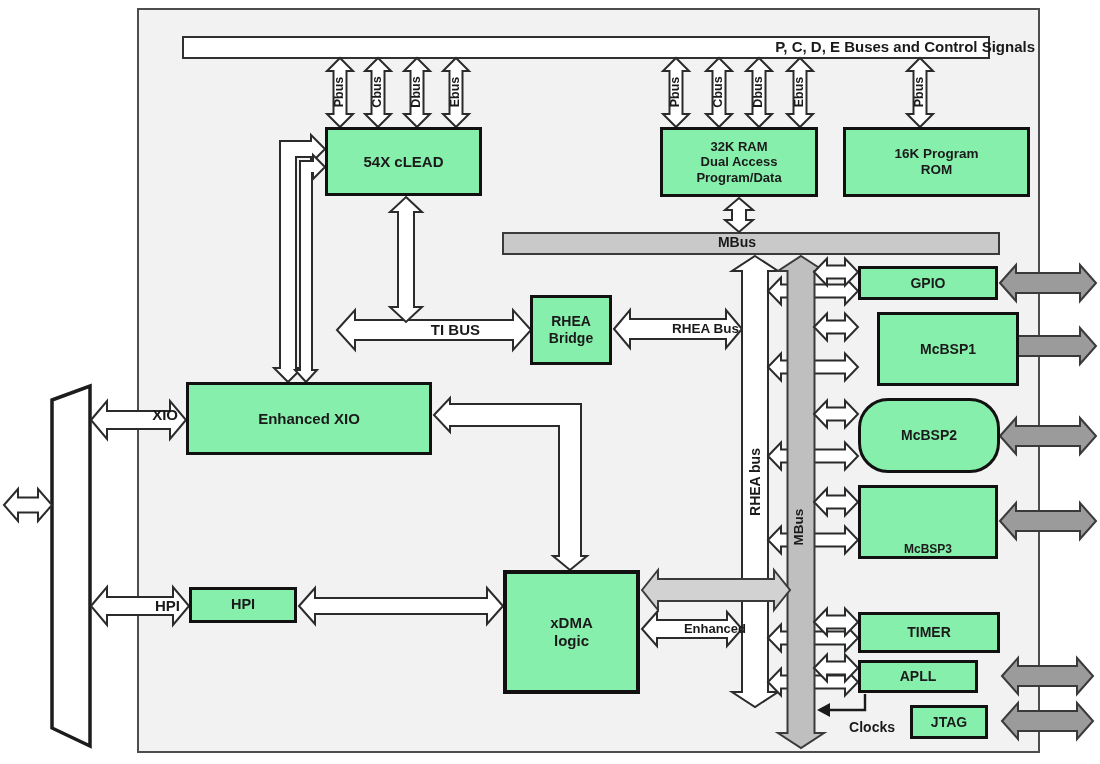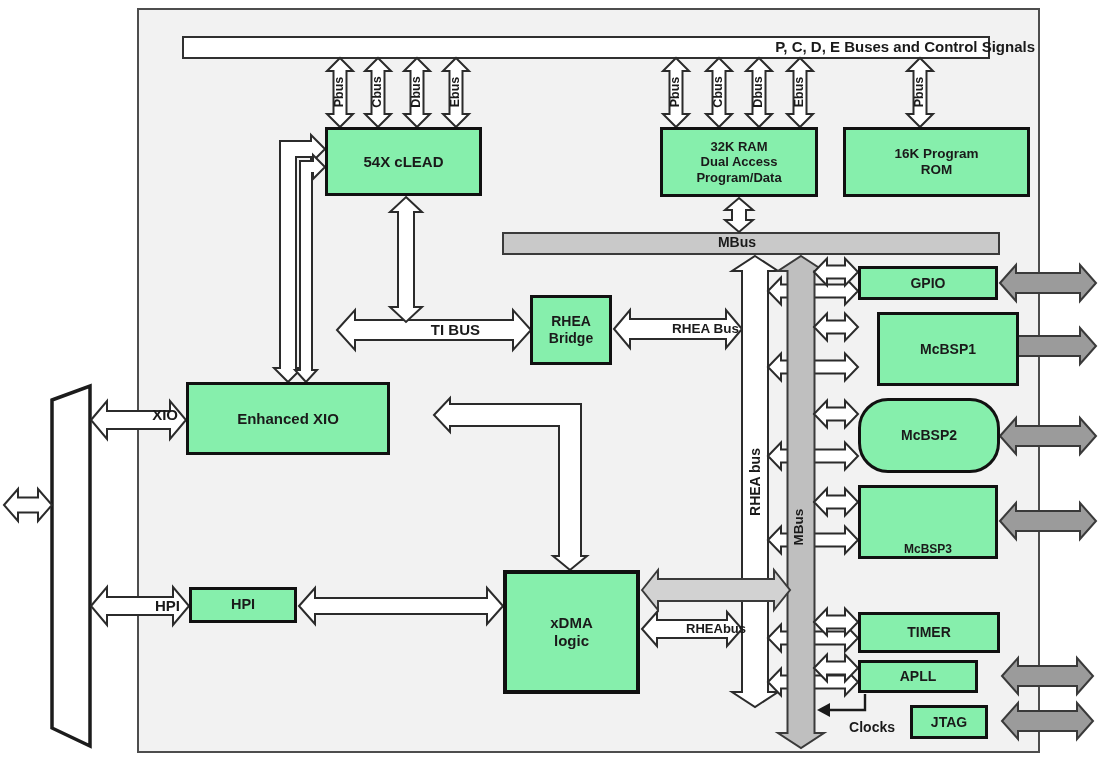--- a/index.html
+++ b/index.html
@@ -95,21 +95,21 @@
   <div class="block" style="left:843px;top:127px;width:187px;height:70px;font-size:13.5px;">
     <div>16K Program</div>
     <div>ROM</div>
   </div>
 
   <div class="block" style="left:530px;top:295px;width:82px;height:70px;font-size:14px;">
     <div>RHEA</div>
     <div>Bridge</div>
   </div>
 
-  <div class="block" style="left:186px;top:382px;width:204px;height:73px;font-size:15px;">
+  <div class="block" style="left:186px;top:382px;width:246px;height:73px;font-size:15px;">
     <div>Enhanced XIO</div>
   </div>
 
   <div class="block" style="left:189px;top:587px;width:108px;height:36px;font-size:14.5px;">
     <div>HPI</div>
   </div>
 
   <div class="block" style="left:503px;top:570px;width:137px;height:124px;font-size:15px;border-width:4px;">
     <div>xDMA</div>
     <div>logic</div>
@@ -154,21 +154,21 @@
 
   <div class="vlabel z5" style="left:646px;top:84px;width:60px;height:16px;font-size:12.5px;">Pbus</div>
   <div class="vlabel z5" style="left:689px;top:84px;width:60px;height:16px;font-size:12.5px;">Cbus</div>
   <div class="vlabel z5" style="left:729px;top:84px;width:60px;height:16px;font-size:12.5px;">Dbus</div>
   <div class="vlabel z5" style="left:770px;top:84px;width:60px;height:16px;font-size:12.5px;">Ebus</div>
 
   <div class="vlabel z5" style="left:890px;top:84px;width:60px;height:16px;font-size:12.5px;">Pbus</div>
 
   <div class="lbl z5" style="left:360px;top:321px;width:120px;font-size:15px;">TI BUS</div>
   <div class="lbl z5" style="left:619px;top:321px;width:120px;font-size:13.5px;">RHEA Bus</div>
-  <div class="lbl z5" style="left:646px;top:621px;width:100px;font-size:13px;">RHEAbus</div>
+  <div class="lbl z5" style="left:646px;top:621px;width:100px;font-size:13px;">Enhanced</div>
   <div class="lbl z5" style="left:98px;top:406px;width:80px;font-size:15px;">XIO</div>
   <div class="lbl z5" style="left:100px;top:597px;width:80px;font-size:15px;">HPI</div>
   <div class="lbl z5" style="left:815px;top:719px;width:80px;font-size:14px;">Clocks</div>
 
   <div class="vlabel z5" style="left:695px;top:474px;width:120px;height:16px;font-size:14px;">RHEA bus</div>
   <div class="vlabel z5" style="left:739px;top:519px;width:120px;height:16px;font-size:13.5px;">MBus</div>
 
 </div>
 
 </body></html>

